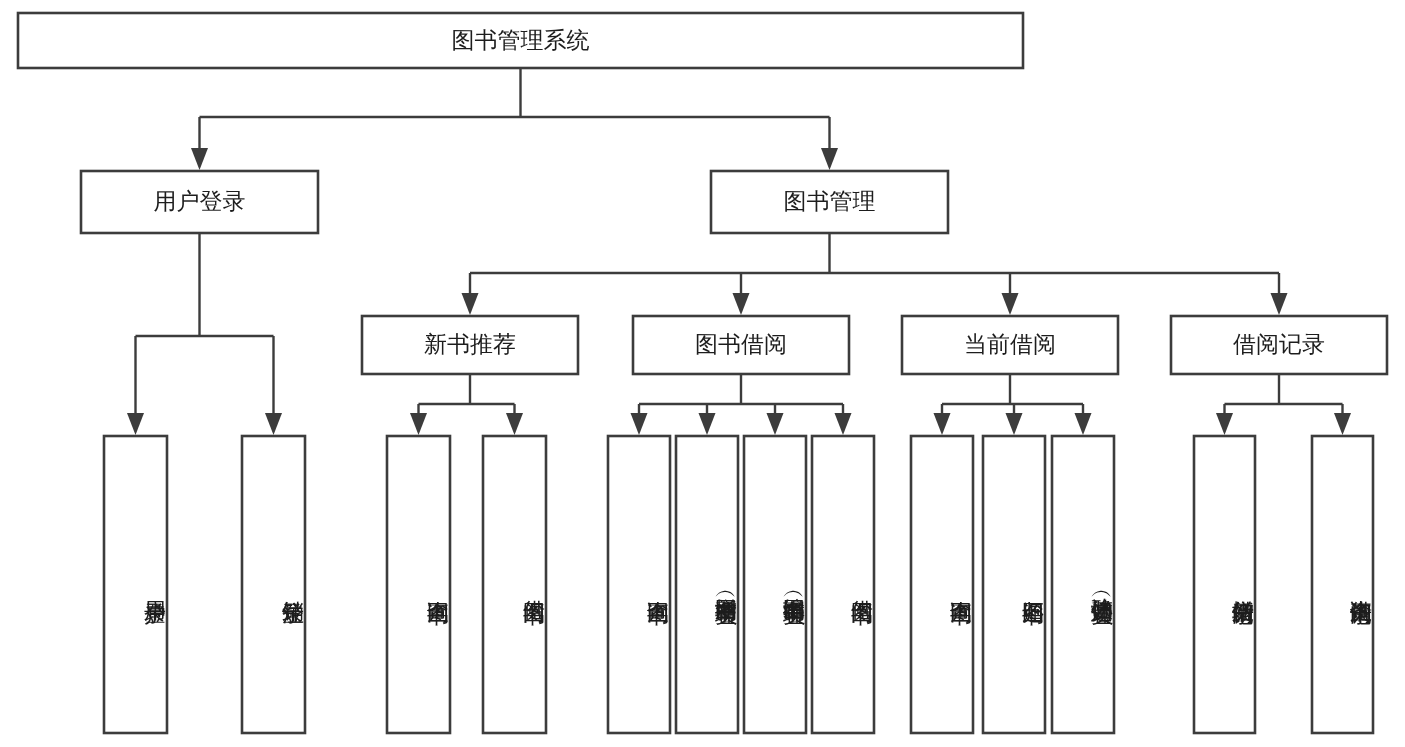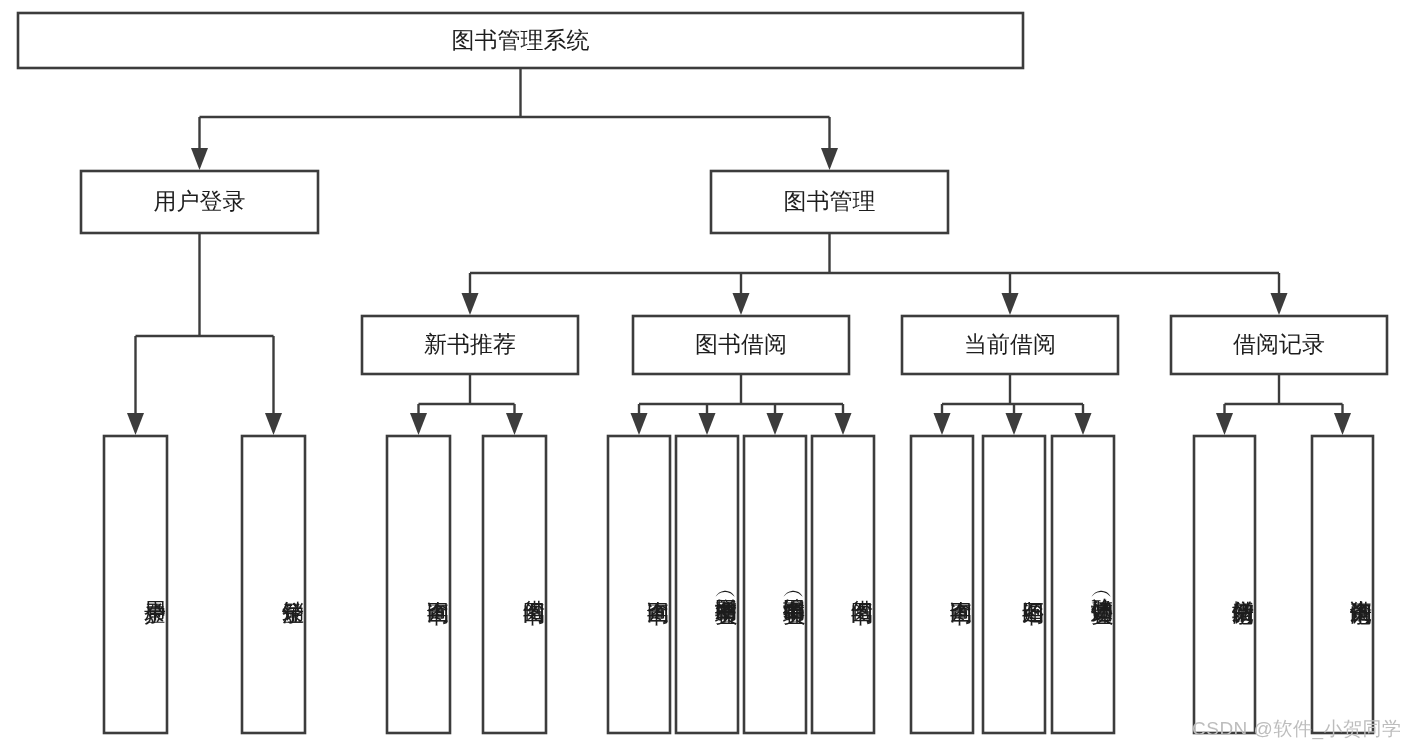--- a/index.html
+++ b/index.html
@@ -171,14 +171,13 @@
       <div class="node-label-v" style="left: 608px; top: 446px; width: 62px; height: 277px;">查询图书</div>
       <div class="node-label-v" style="left: 676px; top: 446px; width: 62px; height: 277px;">新增图书（管理员）</div>
       <div class="node-label-v" style="left: 744px; top: 446px; width: 62px; height: 277px;">编辑图书（管理员）</div>
       <div class="node-label-v" style="left: 812px; top: 446px; width: 62px; height: 277px;">借阅图书</div>
       <div class="node-label-v" style="left: 911px; top: 446px; width: 62px; height: 277px;">查询图书</div>
       <div class="node-label-v" style="left: 983px; top: 446px; width: 62px; height: 277px;">归还图书</div>
       <div class="node-label-v" style="left: 1052px; top: 446px; width: 62px; height: 277px;">确认归还（管理员）</div>
       <div class="node-label-v" style="left: 1194px; top: 446px; width: 61px; height: 277px;">新增借阅记录</div>
       <div class="node-label-v" style="left: 1312px; top: 446px; width: 61px; height: 277px;">查询借阅记录</div>
     </div>
-  <div class="watermark" style="left: 1192px; top: 716px;">CSDN @软件_小贺同学</div>
 </div>
 
 </body></html>

